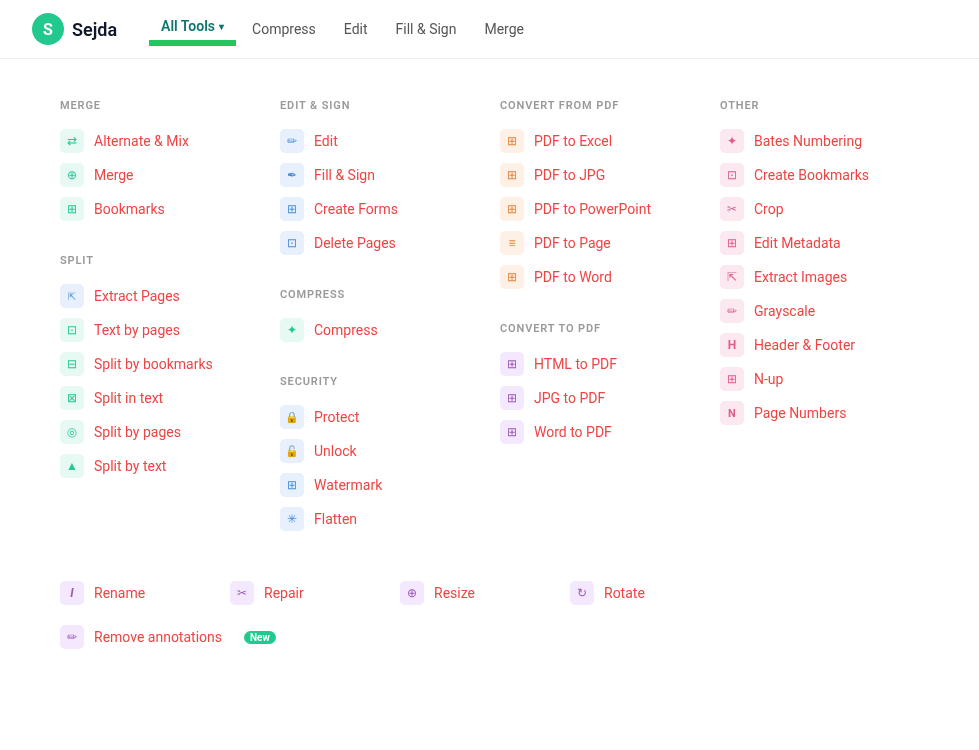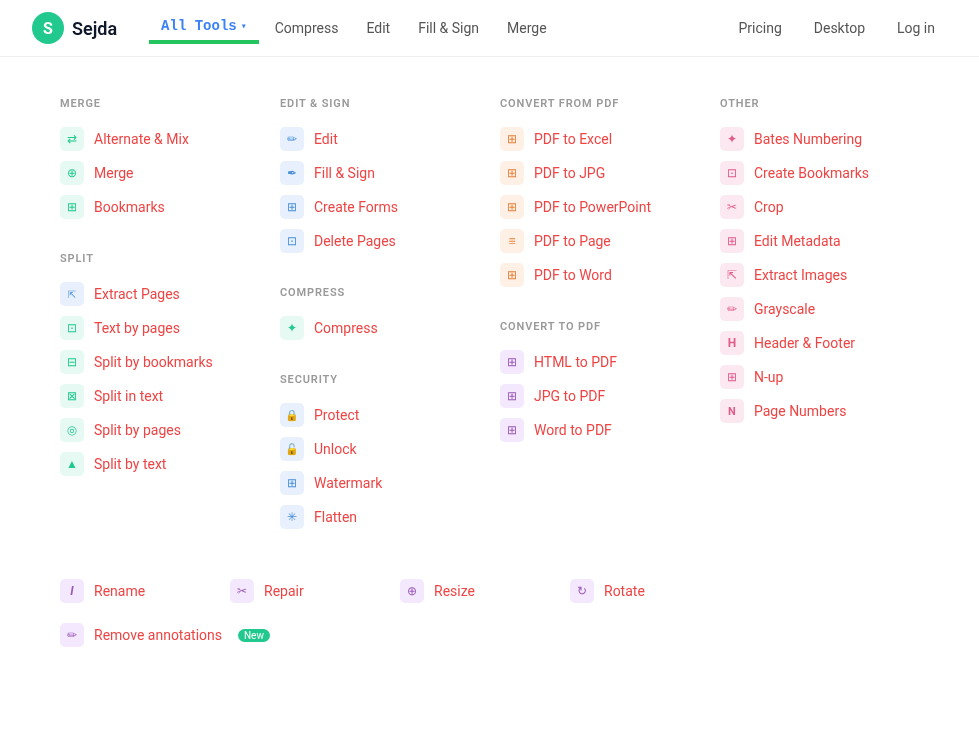--- a/index.html
+++ b/index.html
@@ -5,21 +5,21 @@
     * { box-sizing: border-box; margin: 0; padding: 0; }
     body { font-family: -apple-system, BlinkMacSystemFont, 'Segoe UI', Roboto, sans-serif; background: #fff; color: #333; font-size: 14px; }
 
     
     .header { display: flex; align-items: center; padding: 12px 32px; border-bottom: 1px solid #eee; gap: 32px; }
     .logo { display: flex; align-items: center; gap: 8px; text-decoration: none; }
     .logo-circle { width: 32px; height: 32px; background: #22c98e; border-radius: 50%; display: flex; align-items: center; justify-content: center; color: white; font-weight: bold; font-size: 16px; }
     .logo-text { font-size: 18px; font-weight: 600; color: #0f172a; }
     nav { display: flex; align-items: center; gap: 4px; }
     .nav-item { padding: 6px 12px; text-decoration: none; color: #555; font-size: 14px; border-radius: 6px; cursor: pointer; }
-    .nav-item.active { color: #3b82f6; font-weight: 600; border-bottom: 4px solid #22c55e; border-radius: 0; font-family: Liberation Mono, monospace; }
+    .nav-item.active { color: #0f766e; font-weight: 600; border-bottom: 6px solid #22c55e; border-radius: 0; }
     .nav-item-with-arrow { display: flex; align-items: center; gap: 4px; }
     .nav-right { margin-left: auto; display: flex; gap: 8px; align-items: center; }
     .nav-right a { text-decoration: none; color: #555; padding: 6px 12px; font-size: 14px; }
 
     
     .main { padding: 40px 60px; }
     .columns { display: flex; gap: 40px; flex-wrap: wrap; }
     .column { min-width: 180px; }
 
     .section-title { font-size: 11px; font-weight: 600; color: #999; letter-spacing: 0.08em; text-transform: uppercase; margin-bottom: 12px; }
@@ -29,21 +29,21 @@
 
     .icon-box { width: 24px; height: 24px; border-radius: 5px; display: flex; align-items: center; justify-content: center; font-size: 12px; flex-shrink: 0; }
 
     
     .ic-green { background: #e6faf3; color: #22c98e; }
     .ic-blue { background: #e8f0fe; color: #4a90d9; }
     .ic-purple { background: #f3e8fe; color: #9b59b6; }
     .ic-orange { background: #fff0e6; color: #e8813a; }
     .ic-pink { background: #fce8f0; color: #e05c8a; }
 
-    .new-badge { font-size: 10px; background: #22c98e; color: white; padding: 1px 6px; border-radius: 8px; margin-left: 6px; font-weight: 400; }
+    .new-badge { font-size: 10px; background: #22c98e; color: white; padding: 1px 6px; border-radius: 8px; margin-left: 12px; font-weight: 700; }
 
     .section-gap { margin-top: 28px; }
     .bottom-section { margin-top: 40px; display: flex; gap: 10px; flex-wrap: wrap; }
     .bottom-item { display: flex; align-items: center; gap: 10px; padding: 5px 0; cursor: pointer; min-width: 160px; }
   </style>
 </head>
 <body>
 
 <header class="header">
   <a class="logo" href="#">
@@ -53,25 +53,20 @@
   <nav>
     <a class="nav-item nav-item-with-arrow active" href="#">
       <span>All Tools</span>
       <span style="font-size:10px;">▾</span>
     </a>
     <a class="nav-item" href="#">Compress</a>
     <a class="nav-item" href="#">Edit</a>
     <a class="nav-item" href="#">Fill &amp; Sign</a>
     <a class="nav-item" href="#">Merge</a>
   </nav>
-  <div class="nav-right">
-    <a href="#">Pricing</a>
-    <a href="#">Desktop</a>
-    <a href="#">Log in</a>
-  </div>
 </header>
 
 <div class="main">
   <div class="columns">
 
     <div class="column">
       <div class="section-title">MERGE</div>
 
       <a class="menu-item" href="#">
         <div class="icon-box ic-green">⇄</div>

